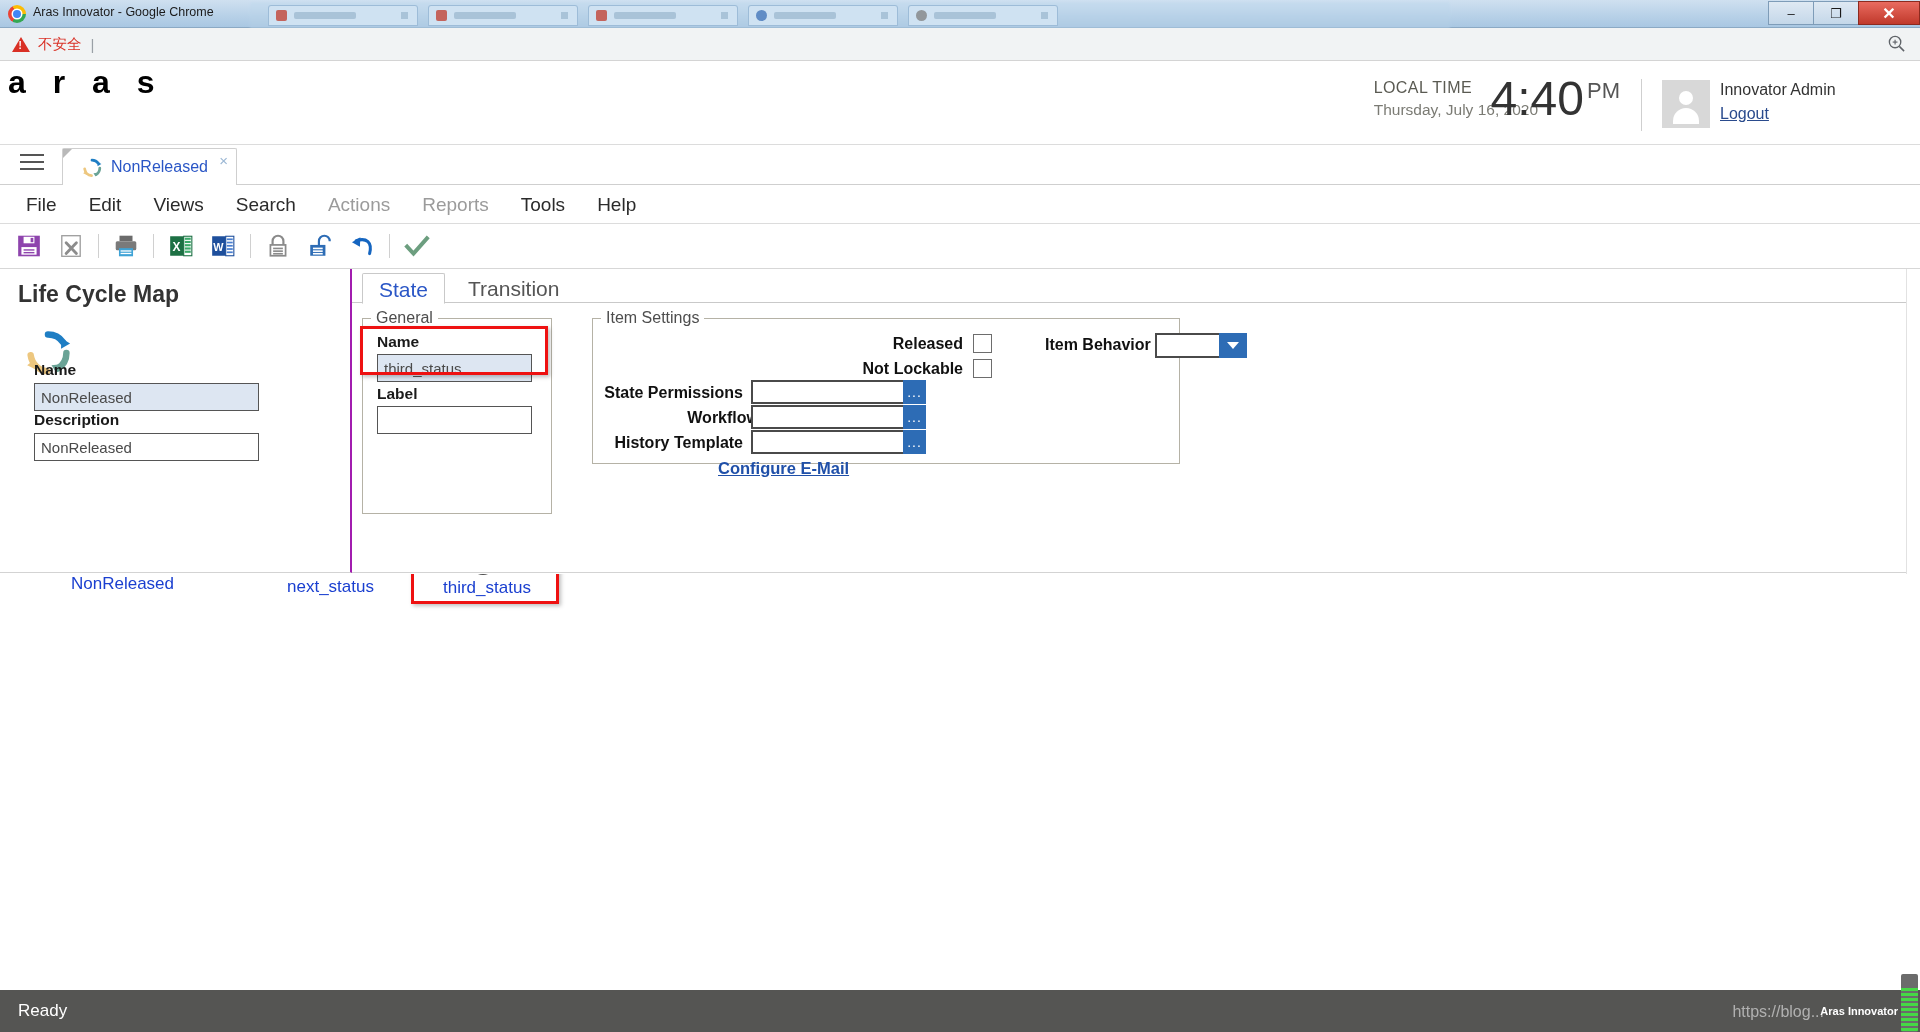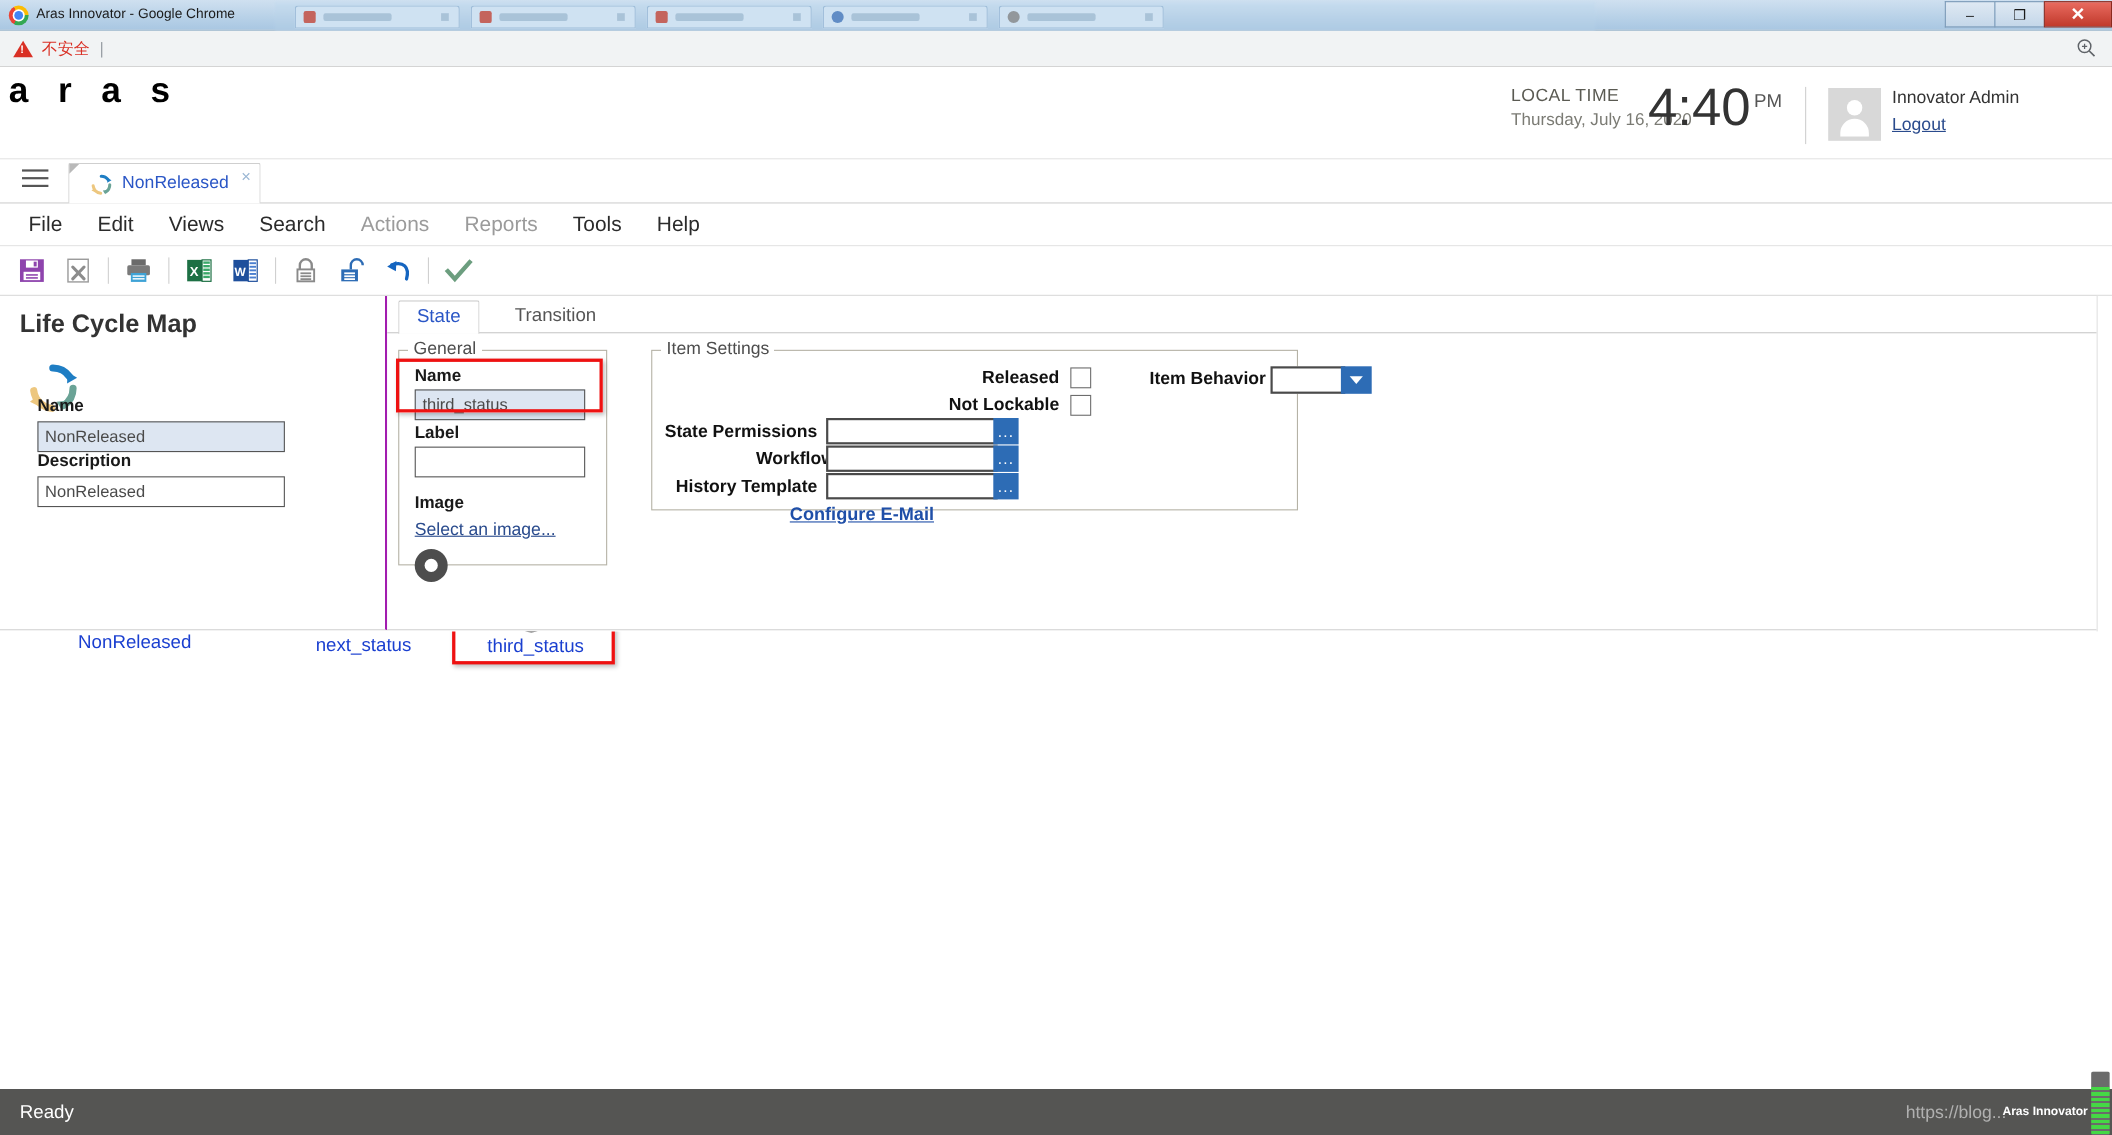--- a/index.html
+++ b/index.html
@@ -102,21 +102,21 @@
   .logo .innovator {
     font-size: 37px; font-weight: bold; color: #c8102e; letter-spacing: .3px;
     line-height: 34px; margin-left: 32px;
   }
   .logo .reg { font-size: 14px; color: #888; vertical-align: super; }
 
   .localtime { position: absolute; right: 382px; top: 18px; text-align: left; }
   .lt-label { font-size: 16px; color: #5a5a52; letter-spacing: .4px; }
   .lt-date { font-size: 15.5px; color: #7b7b74; margin-top: 4px; }
   .clock { position: absolute; right: 300px; top: 10px; font-size: 48px; color: #333; font-weight: 400;}
-  .clock .ampm { font-size: 17px; vertical-align: super; color: #555; margin-left: 3px; }
+  .clock .ampm { font-size: 22px; vertical-align: super; color: #555; margin-left: 3px; }
   .hdr-divider {
     position: absolute; right: 278px; top: 18px; width: 1px; height: 52px; background: #cfcfcf;
   }
   .avatar {
     position: absolute; right: 210px; top: 19px; width: 48px; height: 48px; background: #d8d8d8;
   }
   .avatar .head {
     position: absolute; left: 17px; top: 11px; width: 14px; height: 14px; border-radius: 50%; background: #fff;
   }
   .avatar .body {
@@ -180,21 +180,21 @@
   .field-input.ro { background: #dde6f2; }
 
   
   .content {
     position: absolute; left: 352px; top: 269px; right: 0; height: 304px;
     background: #fff; border-bottom: 1px solid #d3d3d3;
   }
   .subtabs { position: absolute; left: 0; top: 0; height: 34px; width: 100%; border-bottom: 1px solid #c9c9c9; }
   .subtab {
     position: absolute; top: 4px; height: 31px; padding: 4px 16px 0 16px;
-    font-size: 17px; color: #555; cursor: pointer;
+    font-size: 21px; color: #555; cursor: pointer;
   }
   .subtab.active {
     color: #2a56c6; background: #fff;
     border: 1px solid #c9c9c9; border-bottom: 1px solid #fff;
     border-radius: 2px 2px 0 0; z-index: 2;
   }
   fieldset.box {
     position: absolute; border: 1px solid #b5b2a6; margin: 0; padding: 0;
   }
   fieldset.box > legend { font-size: 16px; color: #4d4d4d; padding: 0 5px; margin-left: 8px; }
@@ -483,27 +483,20 @@
   <fieldset class="box" style="left:10px; top:40px; width:190px; height:205px;">
     <legend>General</legend>
     <div style="position:absolute;left:14px;top:6px;">
       <div class="field-label">Name</div>
       <input class="field-input ro" style="width: 155px; margin-top: 3px;" value="third_status">
     </div>
     <div style="position:absolute;left:14px;top:58px;">
       <div class="field-label">Label</div>
       <input class="field-input" style="width: 155px; margin-top: 3px;" value="">
     </div>
-    <div style="position:absolute;left:14px;top:122px;">
-      <div class="field-label">Image</div>
-      <div class="link-plain" style="margin-top:6px;">Select an image...</div>
-      <div style="position:relative;width:30px;height:30px;border-radius:50%;background:#4d4d4d;margin-top:8px;">
-        <div style="position:absolute;left:9px;top:9px;width:12px;height:12px;border-radius:50%;background:#fff;"></div>
-      </div>
-    </div>
   </fieldset>
 
   <div class="hl-box" style="left:8px; top:57px; width:188px; height:49px;"></div>
 
   <fieldset class="box" style="left:240px; top:40px; width:588px; height:155px;">
     <legend>Item Settings</legend>
 
     <div style="position:absolute; left:210px; top:8px; width:160px; text-align:right;" class="lbl-right">Released</div>
     <span class="cbx" style="position:absolute; left:380px; top:7px;"></span>
 

